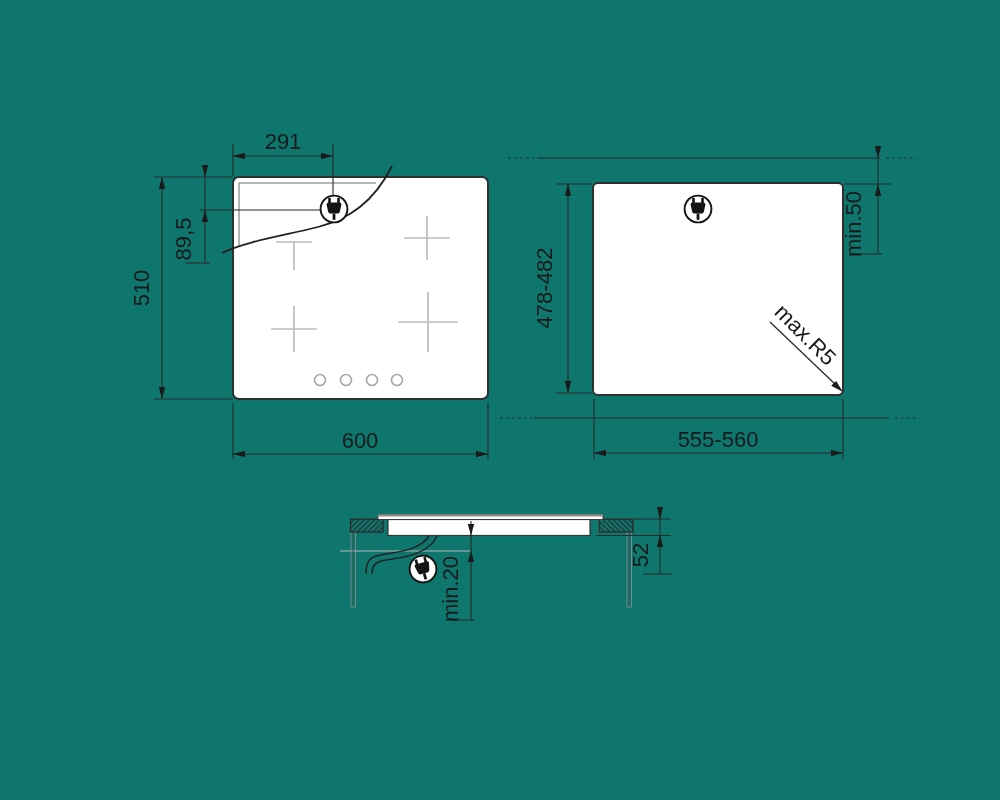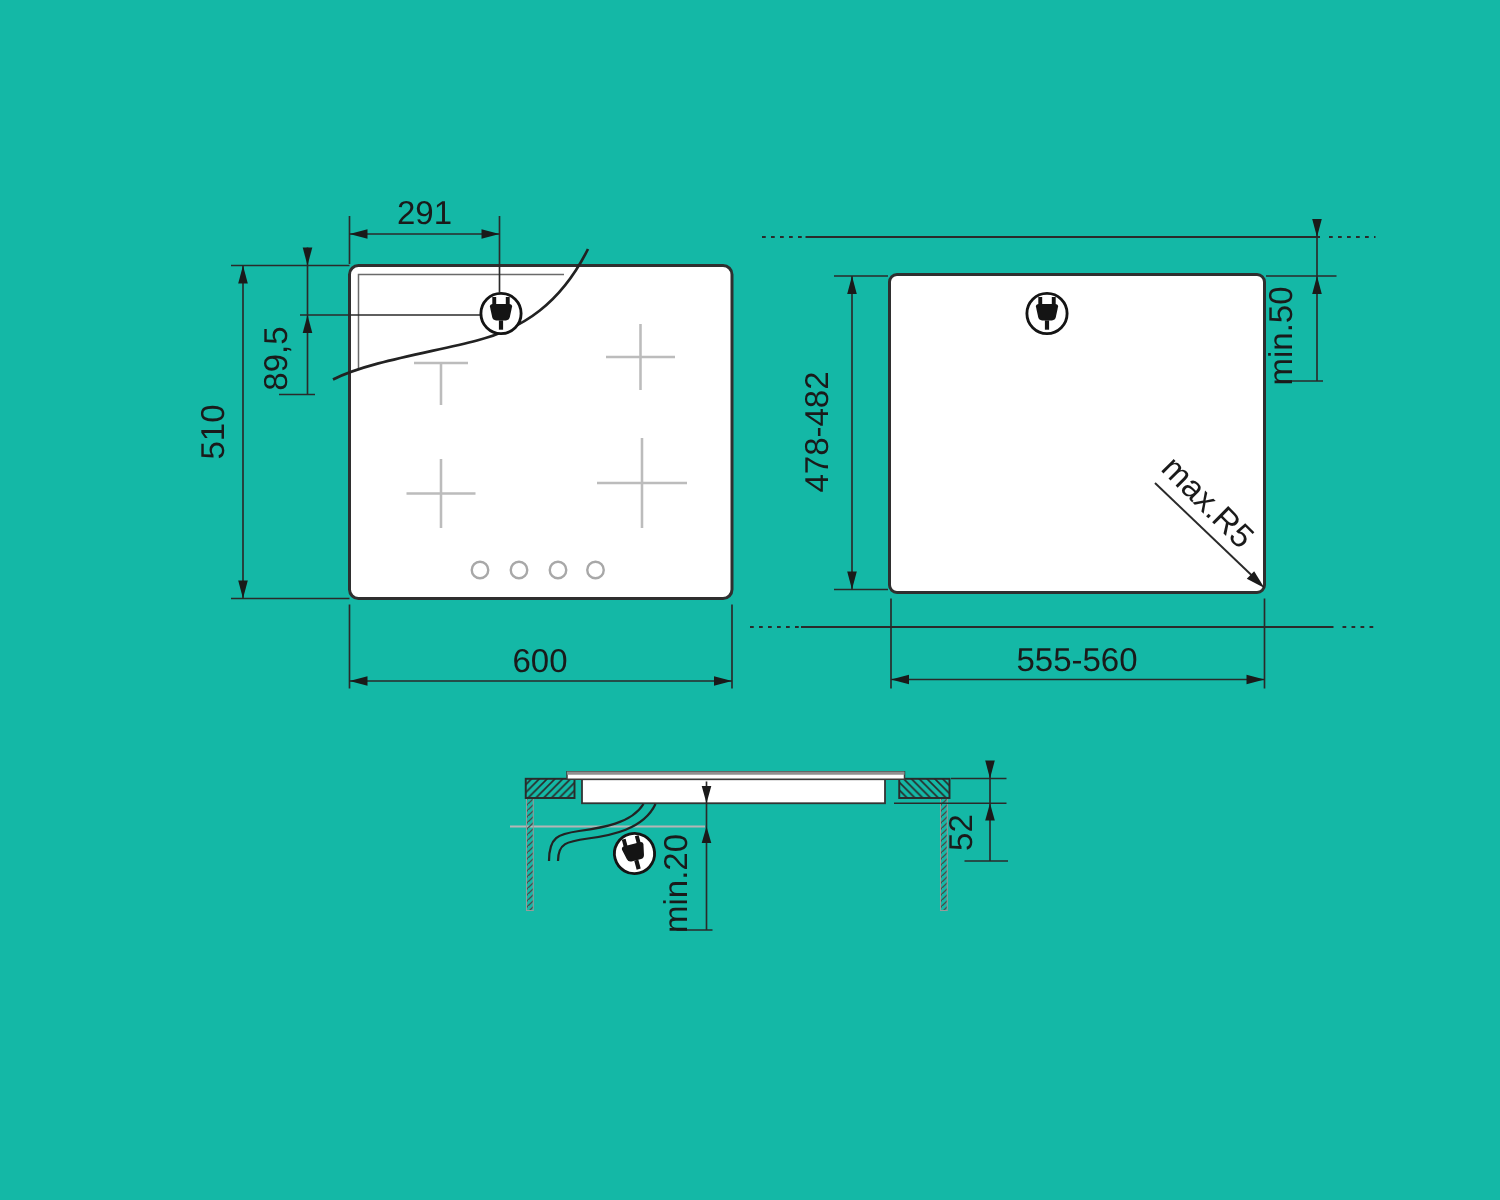--- a/index.html
+++ b/index.html
@@ -1,16 +1,16 @@
 <!DOCTYPE html>
 <html><head>
 <meta charset="utf-8">
 <style>
   html,body{margin:0;padding:0;background:#fff;}
-  .canvas{position:relative;width:1000px;height:800px;background:#14b8a6;overflow:hidden;
+  .canvas{position:relative;width:1000px;height:800px;background:#0f766e;overflow:hidden;
           font-family:"Liberation Sans", sans-serif;}
   svg{display:block;}
   text{font-family:"Liberation Sans", sans-serif;font-size:22px;fill:#1a1a1a;}
 </style>
 </head>
 <body>
 
 <div class="canvas">
 <svg width="1000" height="800" viewBox="0 0 1000 800">
   <defs>

